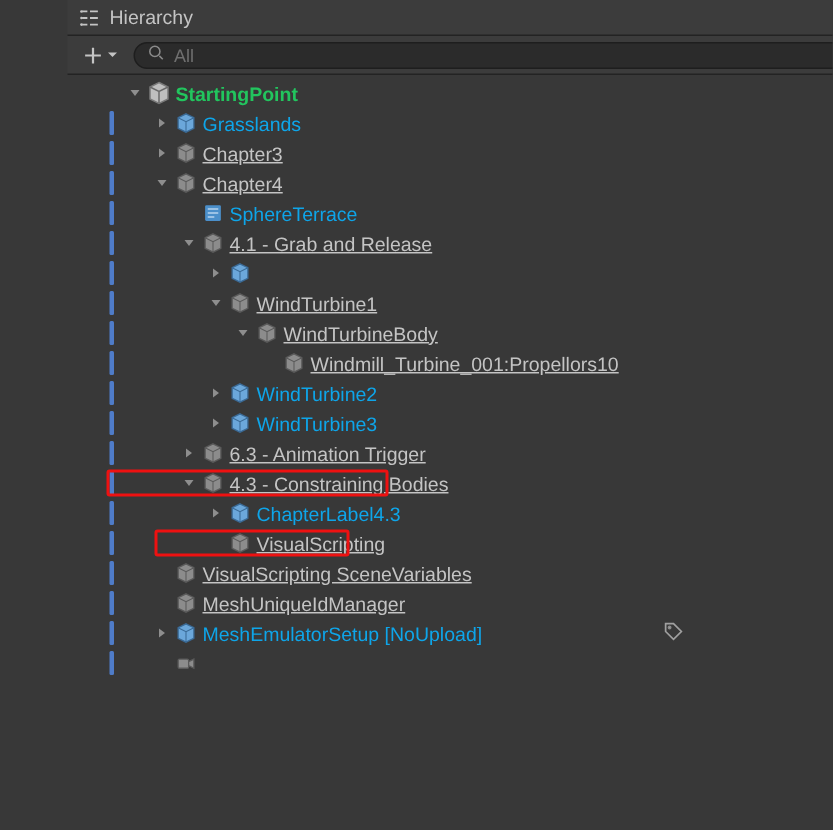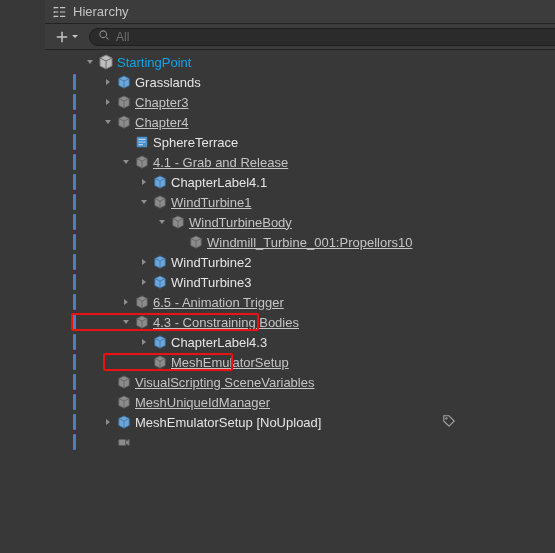--- a/index.html
+++ b/index.html
@@ -82,22 +82,22 @@
   .arrow {
     width: 14px;
     display: inline-flex;
     justify-content: center;
     align-items: center;
     color: #8e8e8e;
   }
   .arrow.blank { visibility: hidden; }
   .obj-icon { width: 18px; display: inline-flex; justify-content: center; align-items: center; margin-right: 2px; }
   .label { white-space: nowrap; }
-  .label.bold { font-weight: 400; color: #0ea5e9; }
-  .label.blue { color: #e5e5e5; }
+  .label.bold { font-weight: 700; color: #22c55e; }
+  .label.blue { color: #0ea5e9; }
   .label.gray { color: #c4c4c4; text-decoration: underline; }
   .chev-right {
     margin-left: auto;
     color: #7a7a7a;
   }
   .tag-icon { margin-left: auto; margin-right: 6px; color: #8a8a8a; }
   .hl-red {
     position: absolute;
     border: 2px solid #e11;
     border-radius: 2px;
@@ -281,21 +281,20 @@
           <svg width="10" height="10" viewBox="0 0 10 10">
             <path d="M3 2l4 3-4 3z" fill="#8e8e8e" stroke="none"></path>
           </svg>
         </span>
         <span class="obj-icon">
           <svg width="14" height="14" viewBox="0 0 16 16">
             <path class="cube-fill" d="M8 1l6 3v8l-6 3-6-3V4z"></path>
             <path d="M2 4l6 3 6-3M8 7v8" stroke="#3a6a96" stroke-width="0.8"></path>
           </svg>
         </span>
-        <span class="label blue">ChapterLabel4.1</span>
         <span class="chev-right"><svg width="10" height="10" viewBox="0 0 10 10">
             <path d="M3 2l4 3-4 3" stroke="#7a7a7a" stroke-width="1.4" fill="none"></path>
           </svg></span>
       </div>
       <div class="row has-bar">
         <span class="bar"></span>
         <span class="indent" style="width:92px"></span>
         <span class="arrow ">
           <svg width="10" height="10" viewBox="0 0 10 10">
             <path d="M2 3l3 4 3-4z" fill="#8e8e8e" stroke="none"></path>
@@ -382,21 +381,21 @@
           <svg width="10" height="10" viewBox="0 0 10 10">
             <path d="M3 2l4 3-4 3z" fill="#8e8e8e" stroke="none"></path>
           </svg>
         </span>
         <span class="obj-icon">
           <svg width="14" height="14" viewBox="0 0 16 16">
             <path class="cube-gray" d="M8 1l6 3v8l-6 3-6-3V4z"></path>
             <path d="M2 4l6 3 6-3M8 7v8" stroke="#5a5a5a" stroke-width="0.8"></path>
           </svg>
         </span>
-        <span class="label gray">6.5 - Animation Trigger</span>
+        <span class="label gray">6.3 - Animation Trigger</span>
       </div>
       <div class="row has-bar">
         <span class="bar"></span>
         <span class="indent" style="width:74px"></span>
         <span class="arrow ">
           <svg width="10" height="10" viewBox="0 0 10 10">
             <path d="M2 3l3 4 3-4z" fill="#8e8e8e" stroke="none"></path>
           </svg>
         </span>
         <span class="obj-icon">
@@ -429,21 +428,21 @@
       <div class="row has-bar">
         <span class="bar"></span>
         <span class="indent" style="width:92px"></span>
         <span class="arrow blank"></span>
         <span class="obj-icon">
           <svg width="14" height="14" viewBox="0 0 16 16">
             <path class="cube-gray" d="M8 1l6 3v8l-6 3-6-3V4z"></path>
             <path d="M2 4l6 3 6-3M8 7v8" stroke="#5a5a5a" stroke-width="0.8"></path>
           </svg>
         </span>
-        <span class="label gray">MeshEmulatorSetup</span>
+        <span class="label gray">VisualScripting</span>
       </div>
       <div class="row has-bar">
         <span class="bar"></span>
         <span class="indent" style="width:56px"></span>
         <span class="arrow blank"></span>
         <span class="obj-icon">
           <svg width="14" height="14" viewBox="0 0 16 16">
             <path class="cube-gray" d="M8 1l6 3v8l-6 3-6-3V4z"></path>
             <path d="M2 4l6 3 6-3M8 7v8" stroke="#5a5a5a" stroke-width="0.8"></path>
           </svg>

